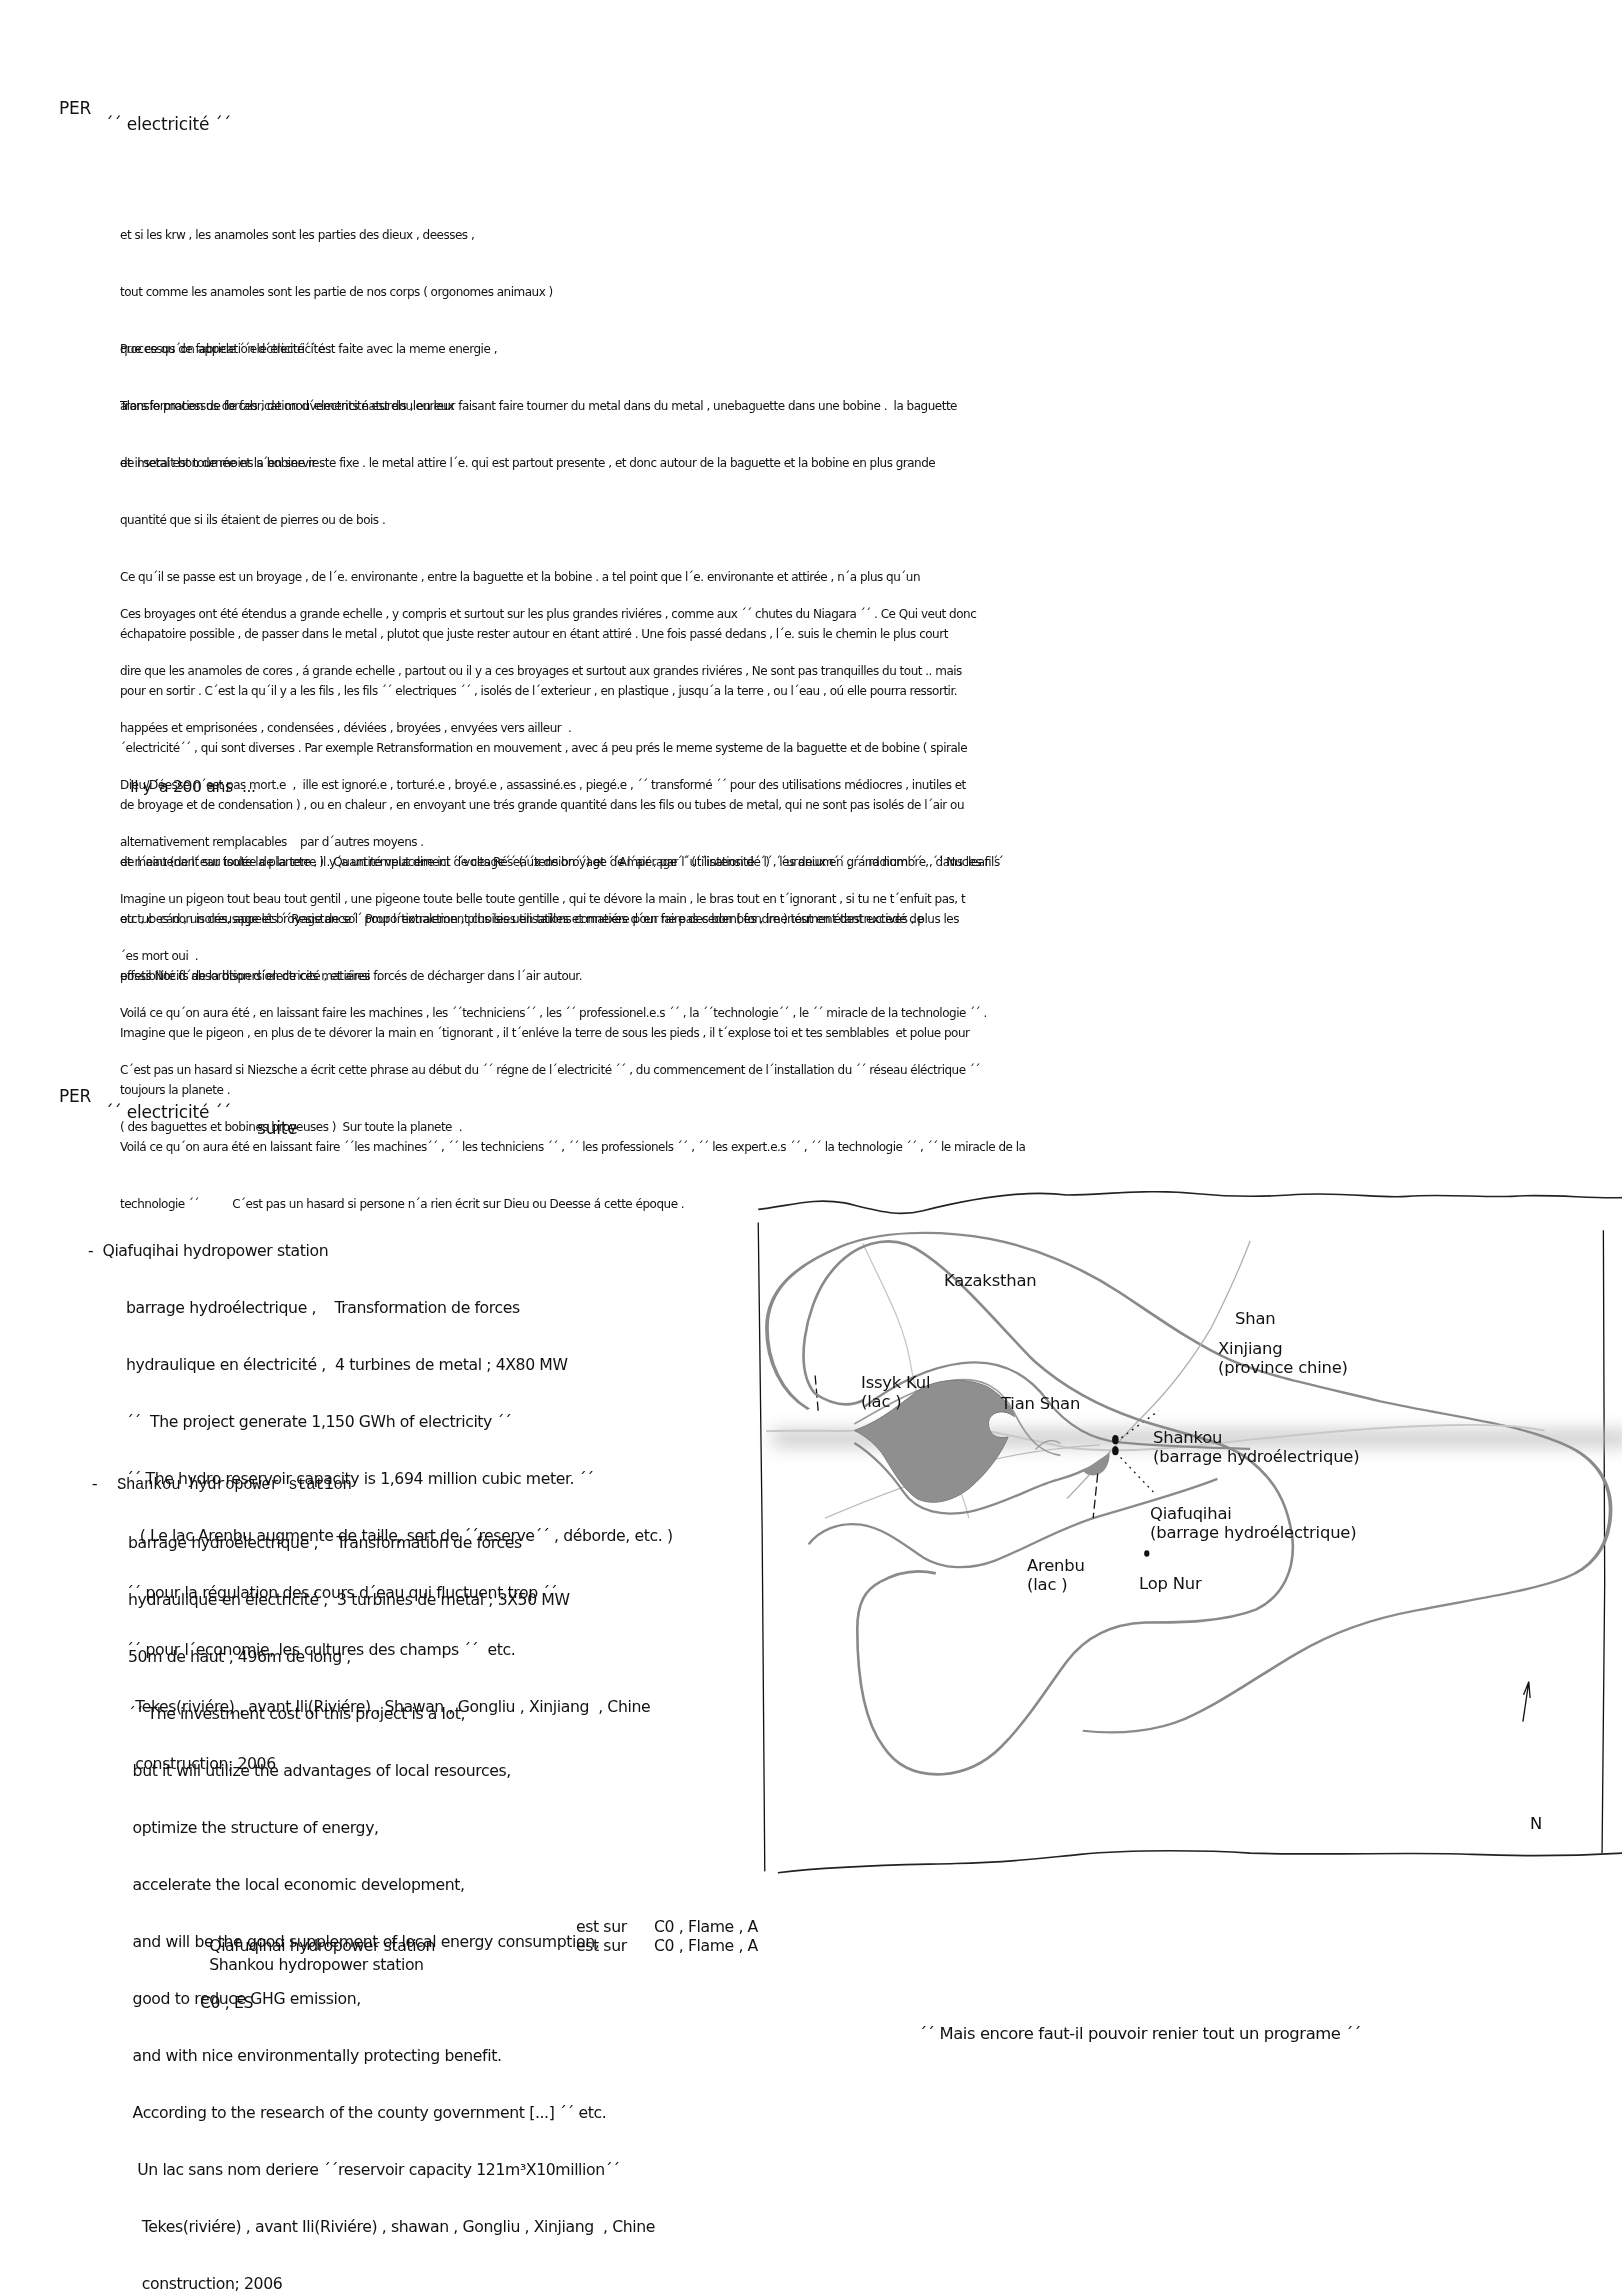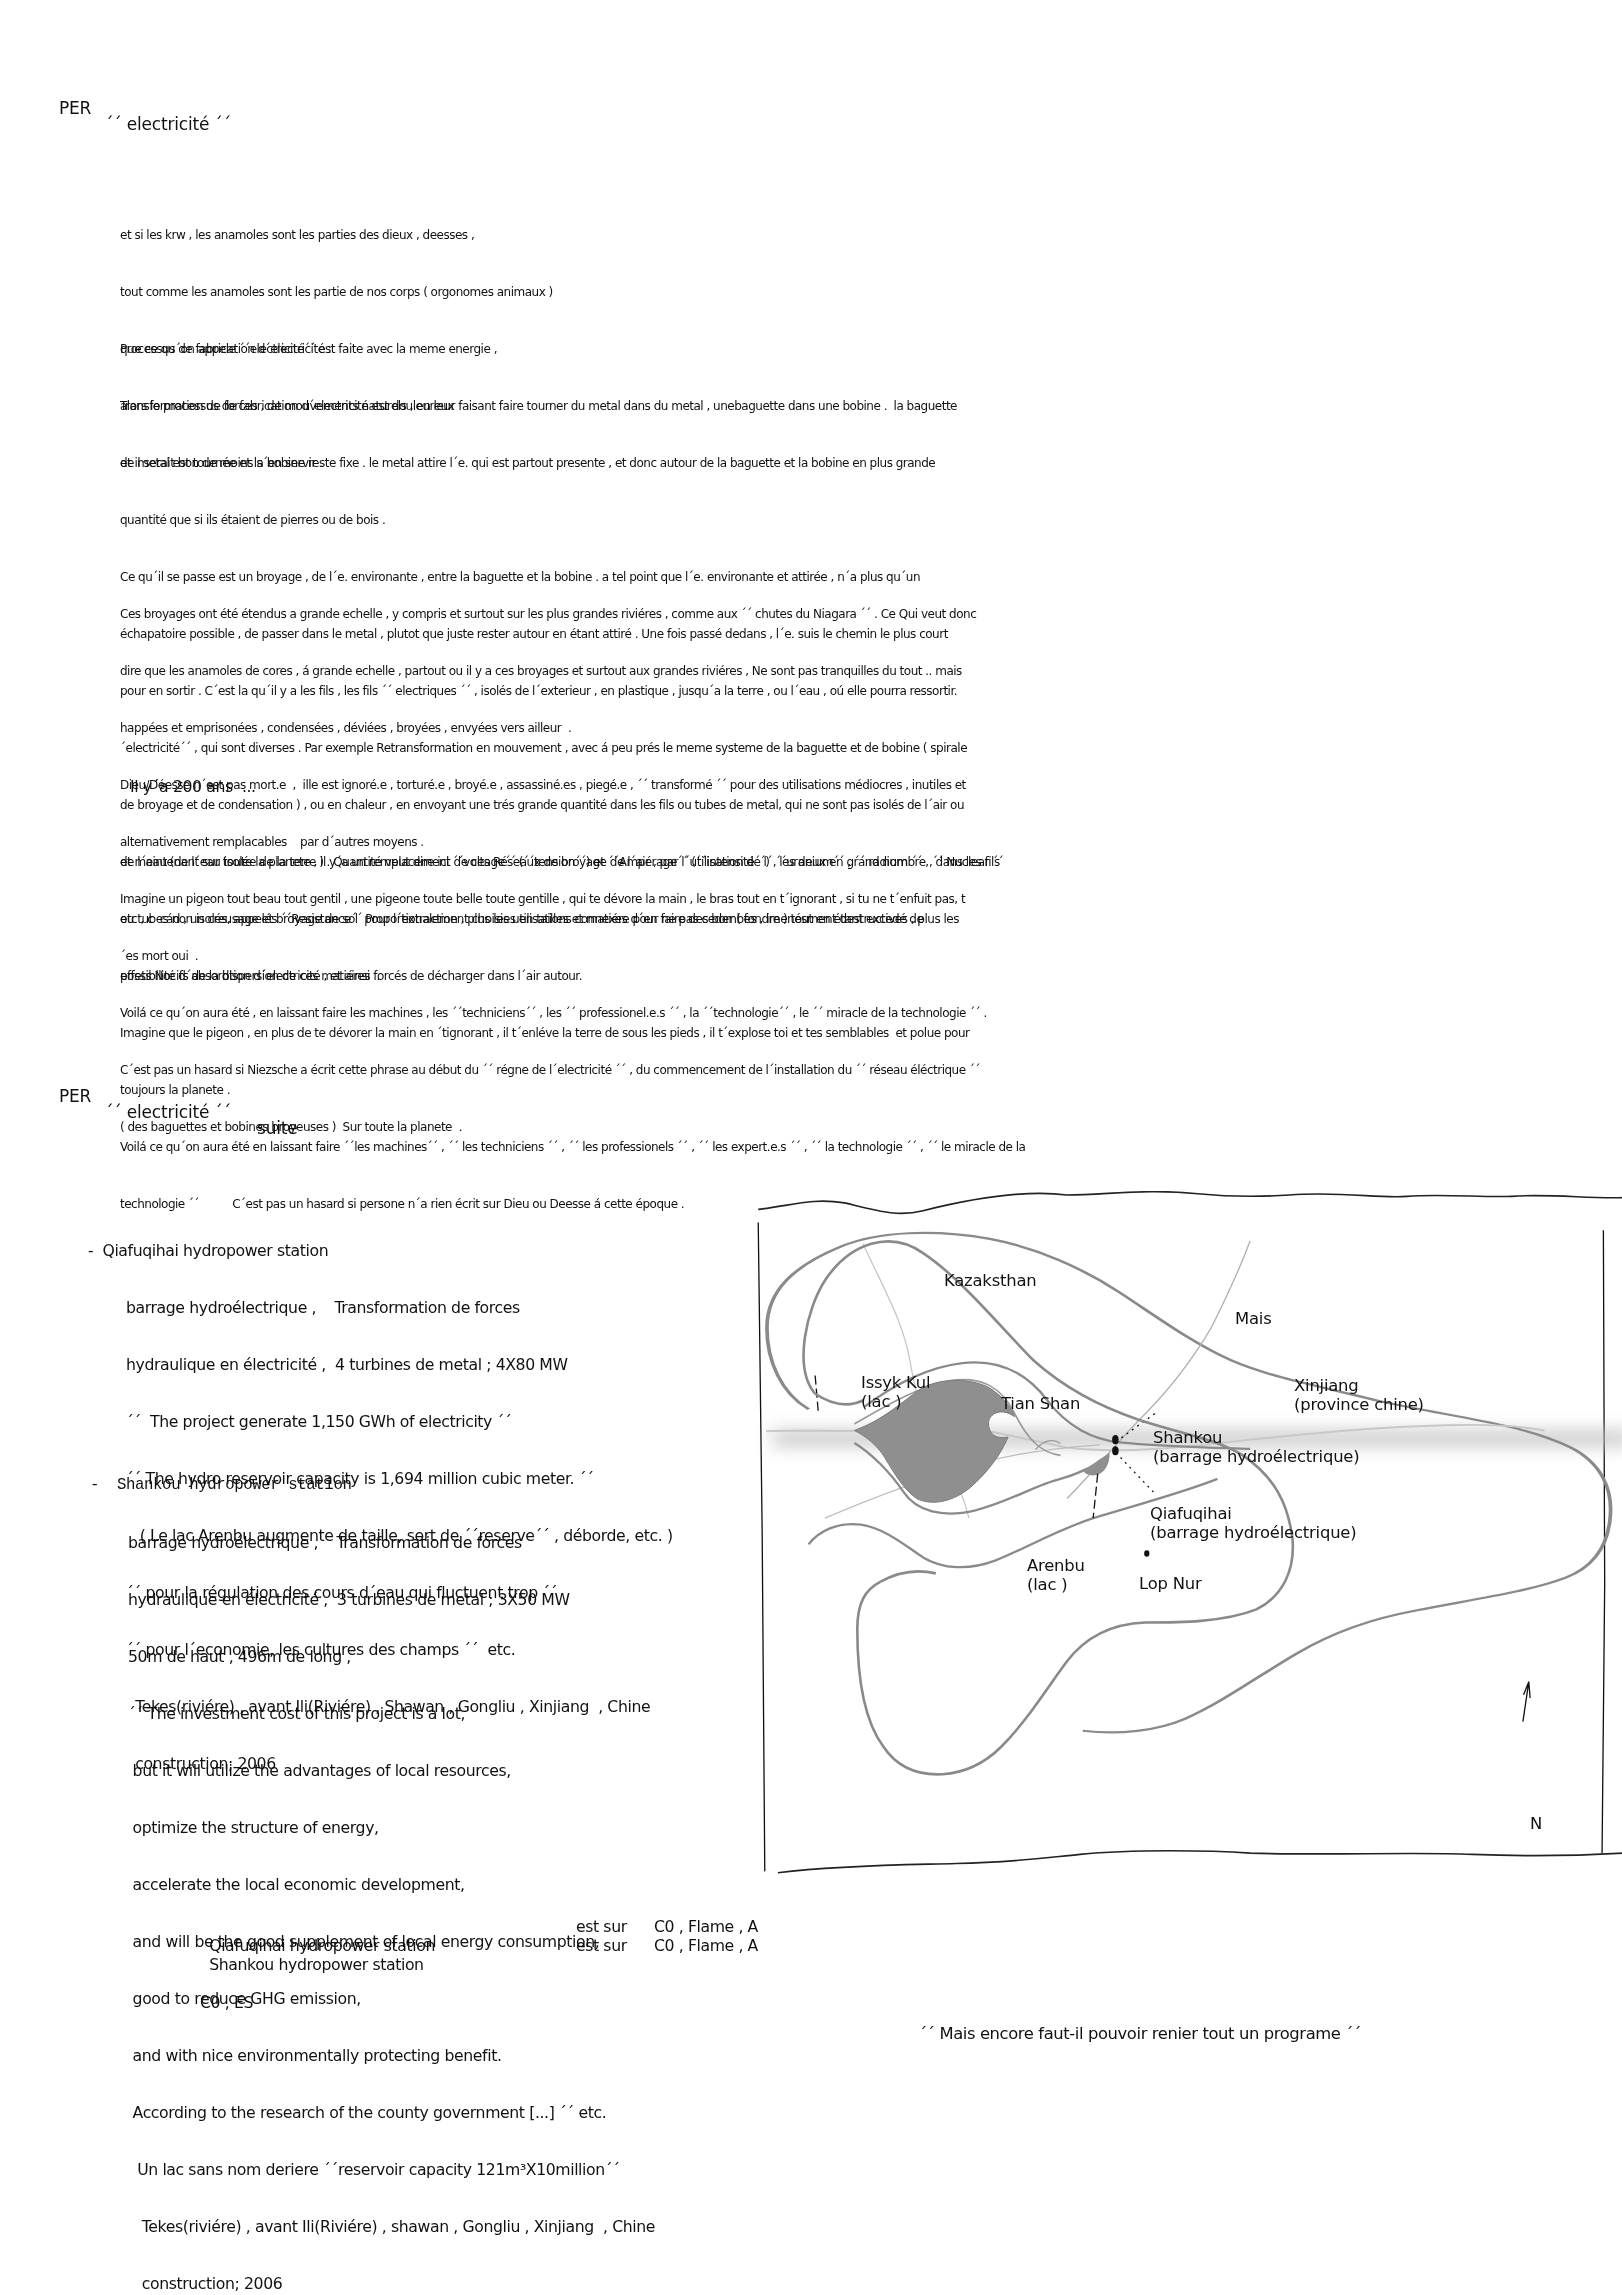--- a/index.html
+++ b/index.html
@@ -169,22 +169,22 @@
   <path d="M1177 811 L 1186 750 M 1178 770 L 1186 750 L 1188 775" fill="none" stroke="#111" stroke-width="2"></path>
 </svg>
 
 <svg style="position:absolute;left:0;top:0;" width="1623" height="2295" viewBox="0 0 2480 3508">
   <path d="M1245 2130 C 1212 2090, 1232 2000, 1262 1955 C 1300 1900, 1360 1880, 1410 1915 C 1470 1955, 1530 2030, 1580 2080 C 1625 2120, 1680 2150, 1740 2170 C 1800 2190, 1860 2200, 1900 2225 C 1950 2260, 1968 2300, 1975 2350 C 1980 2400, 1960 2440, 1920 2460 C 1870 2480, 1800 2480, 1750 2480 C 1700 2482, 1660 2500, 1630 2540 C 1600 2580, 1570 2630, 1530 2670 C 1500 2700, 1470 2710, 1440 2712 C 1400 2714, 1370 2700, 1350 2670 C 1320 2630, 1310 2560, 1310 2490 C 1310 2450, 1322 2430, 1345 2418" fill="none" stroke="#8a8a8a" stroke-width="4"></path>
   <path d="M1245 2130 C 1275 2150, 1300 2150, 1320 2140" fill="none" stroke="#8a8a8a" stroke-width="4"></path>
   <path d="M1345 2418 C 1370 2404, 1400 2398, 1430 2405" fill="none" stroke="#8a8a8a" stroke-width="4"></path>
 </svg>
 
 <div class="maplabel" style="left:944px;top:1271px;">Kazaksthan</div>
-<div class="maplabel" style="left:1235px;top:1309px;">Mais</div>
-<div class="maplabel" style="left:1294px;top:1339px;margin-top:37px;">Xinjiang
+<div class="maplabel" style="left:1235px;top:1309px;">Shan</div>
+<div class="maplabel" style="left:1218px;top:1339px;">Xinjiang
 (province chine)</div>
 <div class="maplabel" style="left:861px;top:1373px;">Issyk Kul
 (lac )</div>
 <div class="maplabel" style="left:1001px;top:1394px;">Tian Shan</div>
 <div class="maplabel" style="left:1153px;top:1428px;">Shankou
 (barrage hydroélectrique)</div>
 <div class="maplabel" style="left:1150px;top:1504px;">Qiafuqihai
 (barrage hydroélectrique)</div>
 <div class="maplabel" style="left:1027px;top:1556px;">Arenbu
 (lac )</div>

